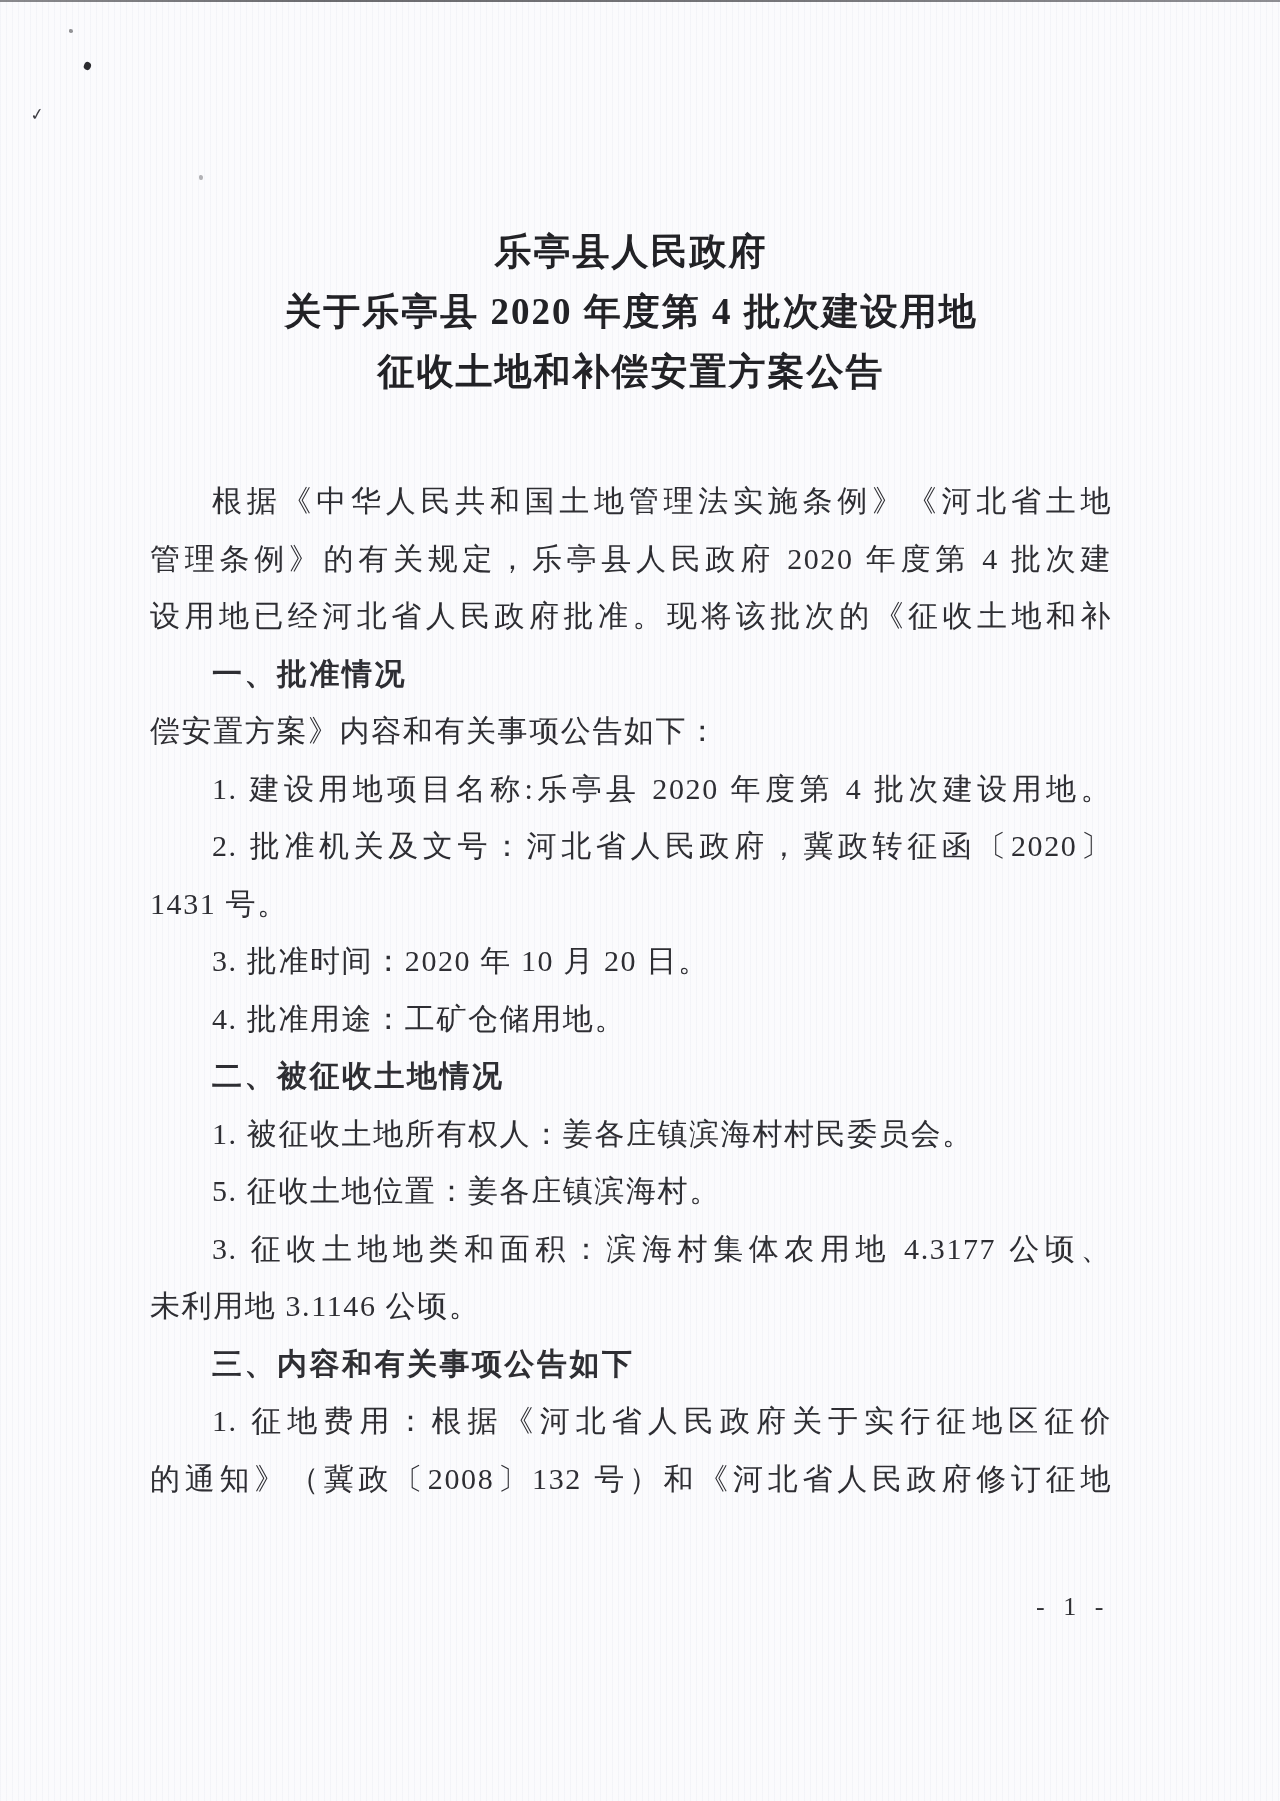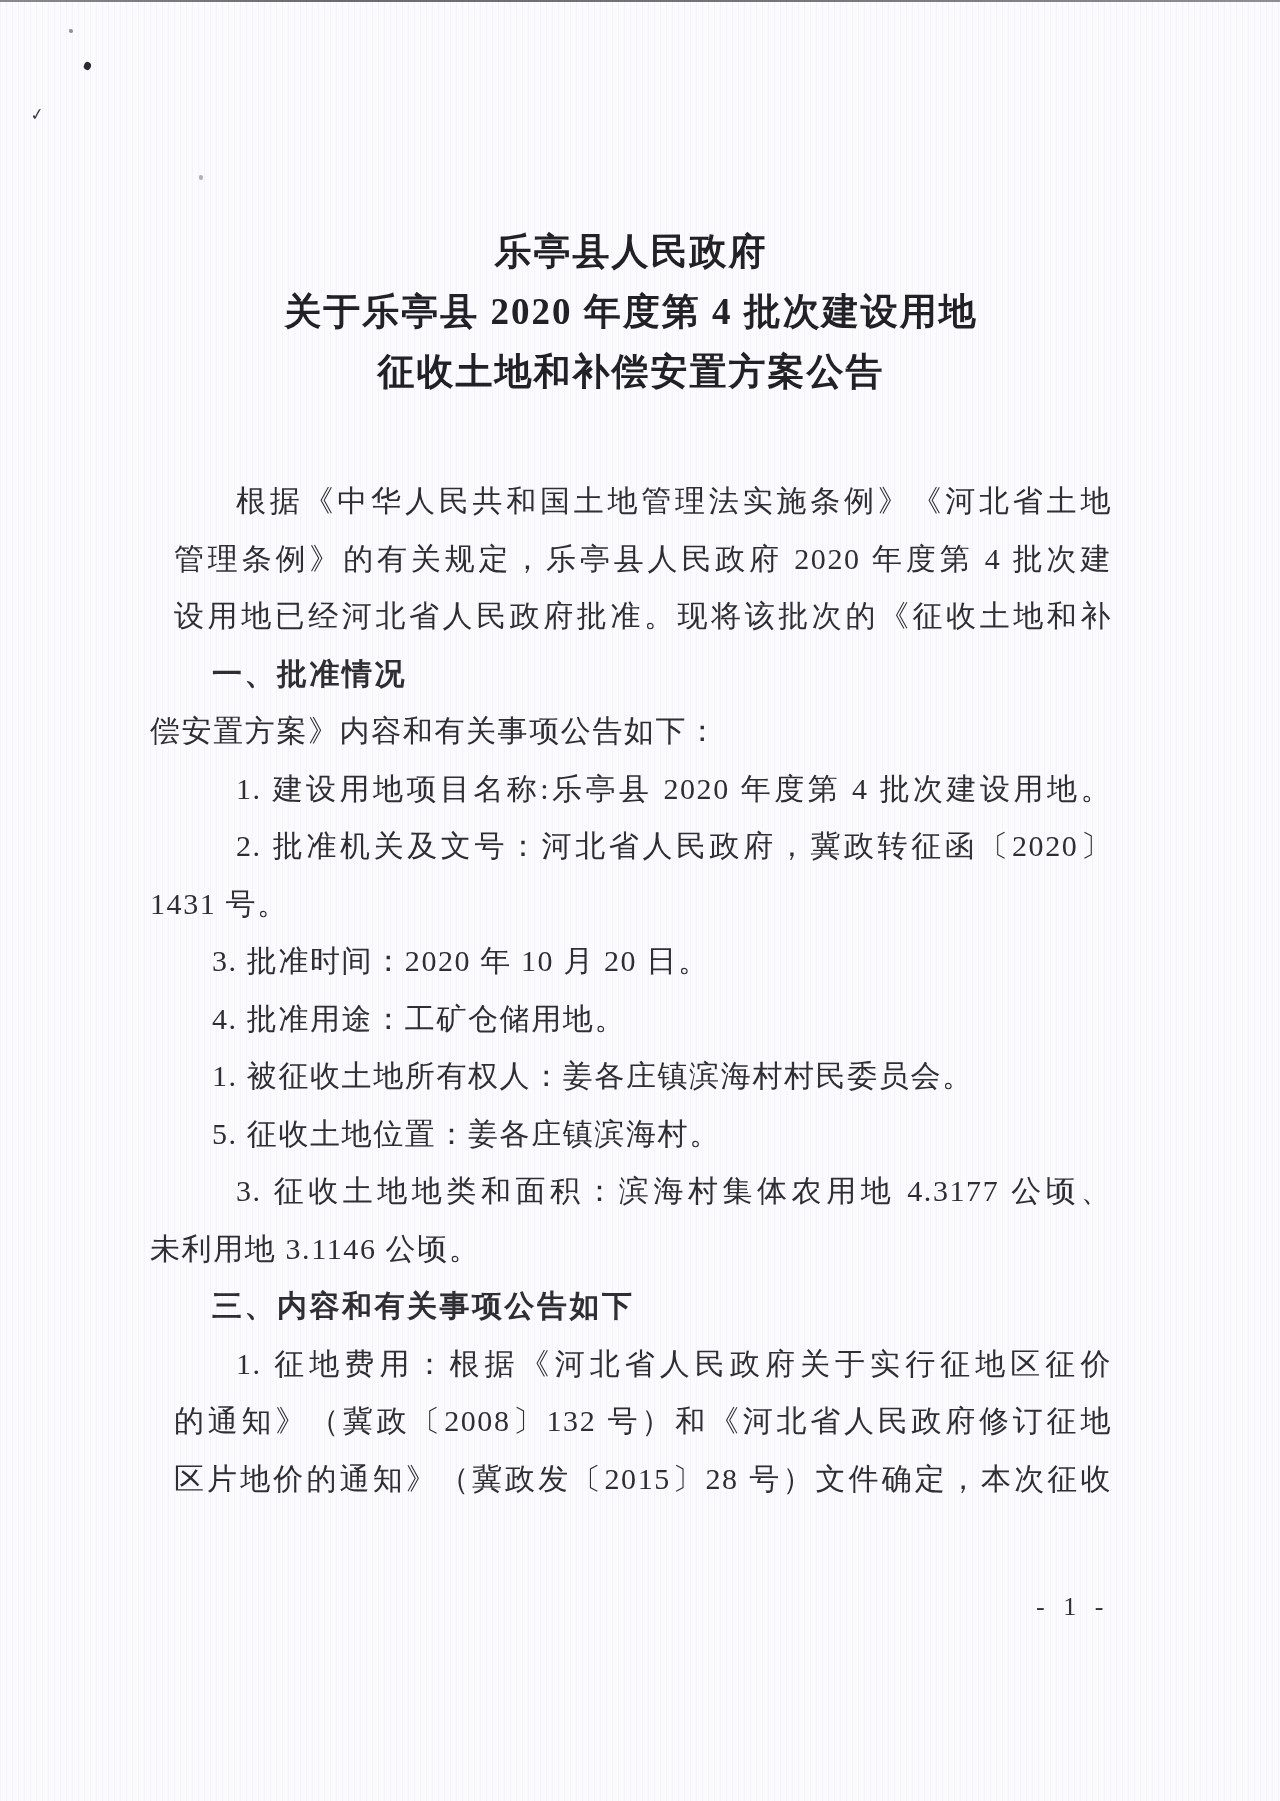--- a/index.html
+++ b/index.html
@@ -76,21 +76,20 @@
   .line {
     height: 57.5px;
     line-height: 57.5px;
     letter-spacing: 1.6px;
     white-space: nowrap;
   }
   .line.indent { padding-left: 62px; }
   .line.fill {
     text-align: justify;
     text-align-last: justify;
-    margin-left: 24px;
   }
   .line.heading {
     font-family: "Liberation Sans", "DejaVu Sans", sans-serif;
     font-weight: bold;
     letter-spacing: 2.5px;
   }
 
   .page-number {
     position: absolute;
     left: 1036px;
@@ -121,25 +120,25 @@
       <div class="line body indent fill">根据《中华人民共和国土地管理法实施条例》《河北省土地</div>
       <div class="line body fill">管理条例》的有关规定，乐亭县人民政府 2020 年度第 4 批次建</div>
       <div class="line body fill">设用地已经河北省人民政府批准。现将该批次的《征收土地和补</div>
       <div class="line heading indent">一、批准情况</div>
       <div class="line body">偿安置方案》内容和有关事项公告如下：</div>
       <div class="line body indent fill">1. 建设用地项目名称:乐亭县 2020 年度第 4 批次建设用地。</div>
       <div class="line body indent fill">2. 批准机关及文号：河北省人民政府，冀政转征函〔2020〕</div>
       <div class="line body">1431 号。</div>
       <div class="line body indent">3. 批准时间：2020 年 10 月 20 日。</div>
       <div class="line body indent">4. 批准用途：工矿仓储用地。</div>
+      <div class="line heading indent">二、被征收土地情况</div>
       <div class="line body indent">1. 被征收土地所有权人：姜各庄镇滨海村村民委员会。</div>
       <div class="line body indent">5. 征收土地位置：姜各庄镇滨海村。</div>
       <div class="line body indent fill">3. 征收土地地类和面积：滨海村集体农用地 4.3177 公顷、</div>
       <div class="line body">未利用地 3.1146 公顷。</div>
       <div class="line heading indent">三、内容和有关事项公告如下</div>
       <div class="line body indent fill">1. 征地费用：根据《河北省人民政府关于实行征地区征价</div>
       <div class="line body fill">的通知》（冀政〔2008〕132 号）和《河北省人民政府修订征地</div>
-      <div class="line body fill">区片地价的通知》（冀政发〔2015〕28 号）文件确定，本次征收</div>
     </main>
 
   <div class="page-number">- 1 -</div>
 
 </div>
 
 </body></html>

